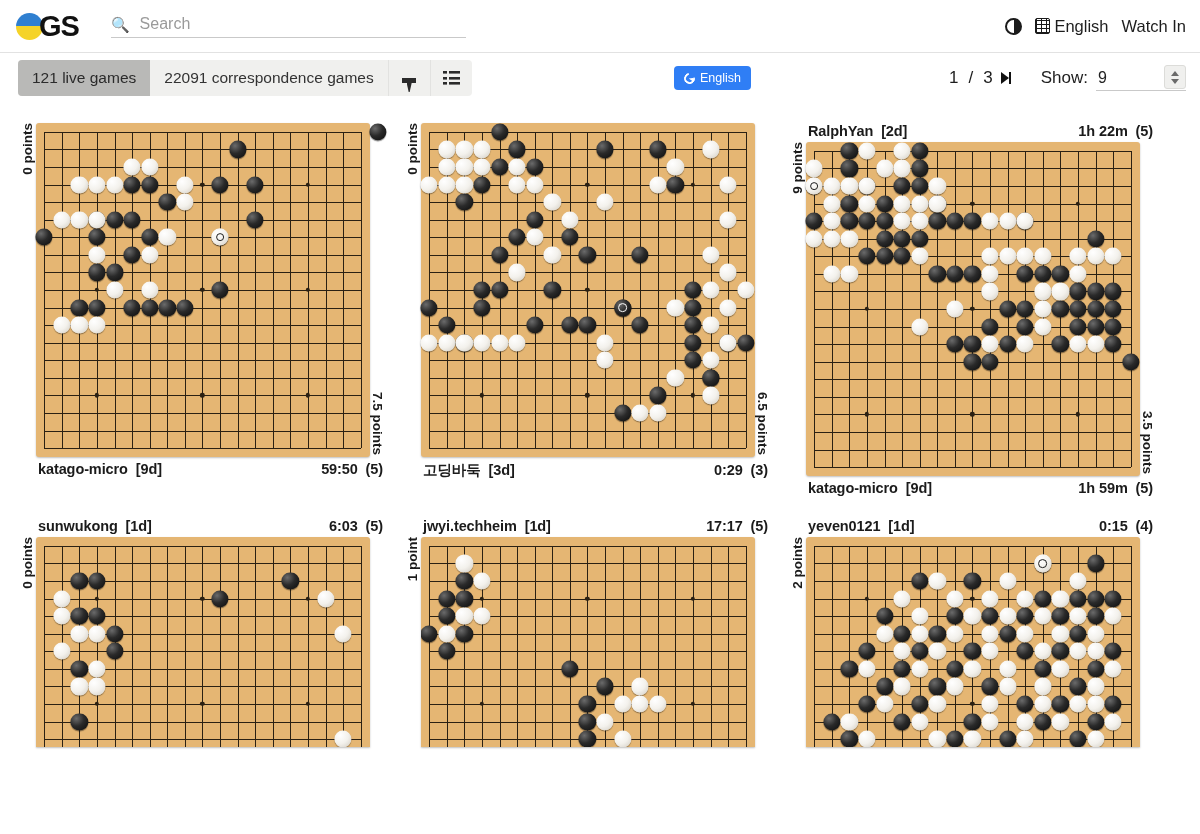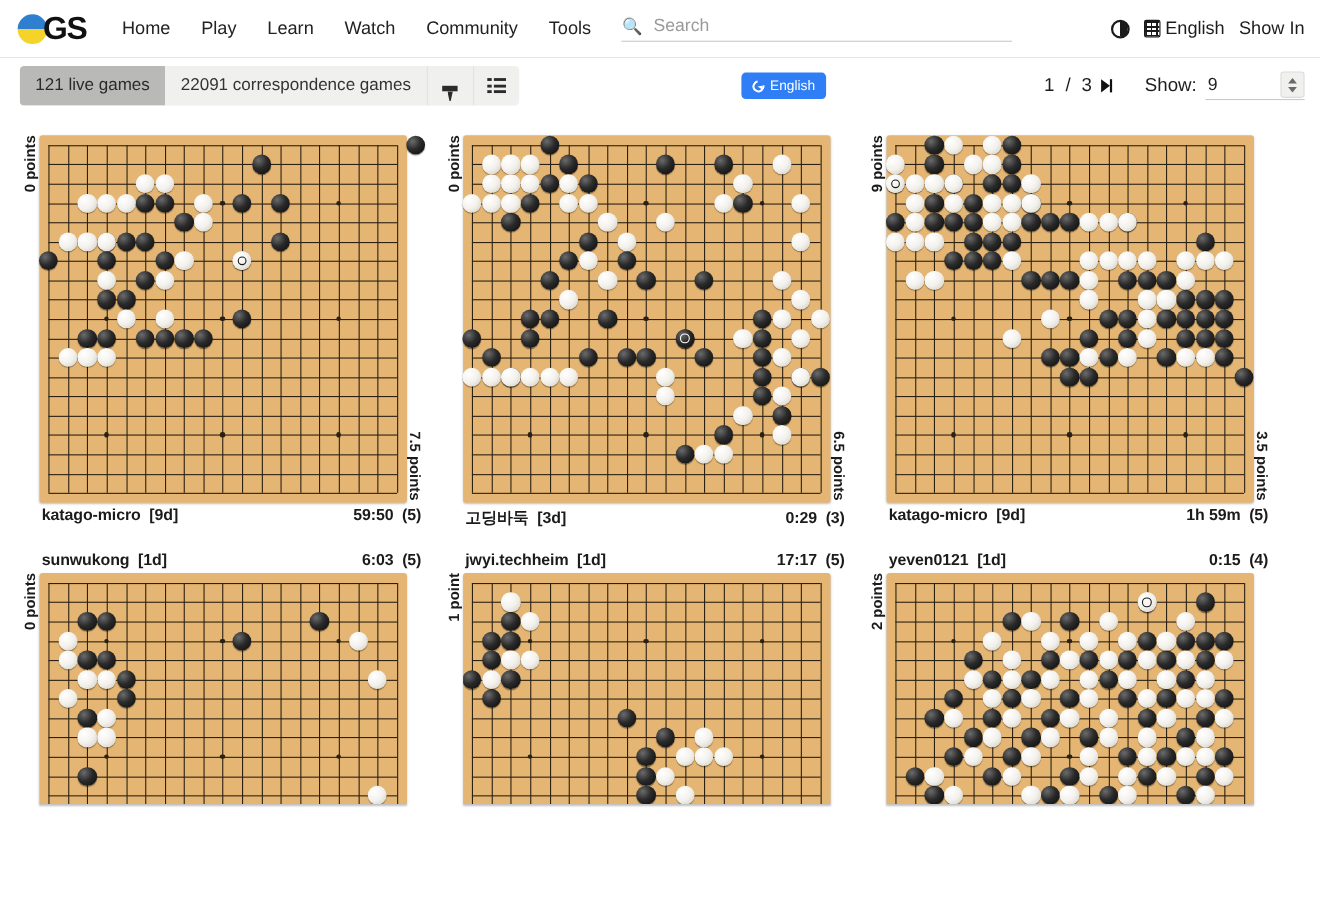--- a/index.html
+++ b/index.html
@@ -403,39 +403,31 @@
   .stone.w .mark { border-color: #1b1b1b; }
 </style>
 </head>
 <body>
 
 <div class="header">
   <div class="logo">
     <span class="logo-circle"></span>
     <span class="logo-text">GS</span>
   </div>
-  <nav class="nav">
-    <div class="nav-item">Home</div>
-    <div class="nav-item">Play</div>
-    <div class="nav-item">Learn</div>
-    <div class="nav-item">Watch</div>
-    <div class="nav-item">Community</div>
-    <div class="nav-item">Tools</div>
-  </nav>
   <div class="search-wrap">
     <span class="search-icon">🔍</span>
     <input class="search-input" type="text" placeholder="Search" style="">
   </div>
   <div class="header-right">
     <span class="contrast-icon"></span>
     <div class="lang">
       <span class="globe-icon"></span>
       <span>English</span>
     </div>
-    <div class="signin">Show In</div>
+    <div class="signin">Watch In</div>
   </div>
 </div>
 
 <div class="toolbar">
   <div class="seg-group">
     <div class="seg active">121 live games</div>
     <div class="seg">22091 correspondence games</div>
     <div class="seg-icon-btn">
       <span class="filter-glyph"></span>
     </div>
@@ -725,20 +717,24 @@
         <div class="side-label right">
           <span>6.5 points</span>
         </div>
       </div>
       <div class="g-row bottom">
         <span class="g-player">고딩바둑 &nbsp;<span class="rank">[3d]</span></span>
         <span class="g-clock">0:29 &nbsp;(3)</span>
       </div>
     </div>
     <div class="game">
+      <div class="g-row top">
+        <span class="g-player">RalphYan &nbsp;<span class="rank">[2d]</span></span>
+        <span class="g-clock">1h 22m &nbsp;(5)</span>
+      </div>
       <div class="board-area">
         <div class="side-label left">
           <span>9 points</span>
         </div>
         <div class="board">
           <div class="grid-layer">
             <div class="gline-h" style="top: 0px;"></div>
             <div class="gline-v" style="left: 0px;"></div>
             <div class="gline-h" style="top: 17.5778px;"></div>
             <div class="gline-v" style="left: 17.5778px;"></div>

